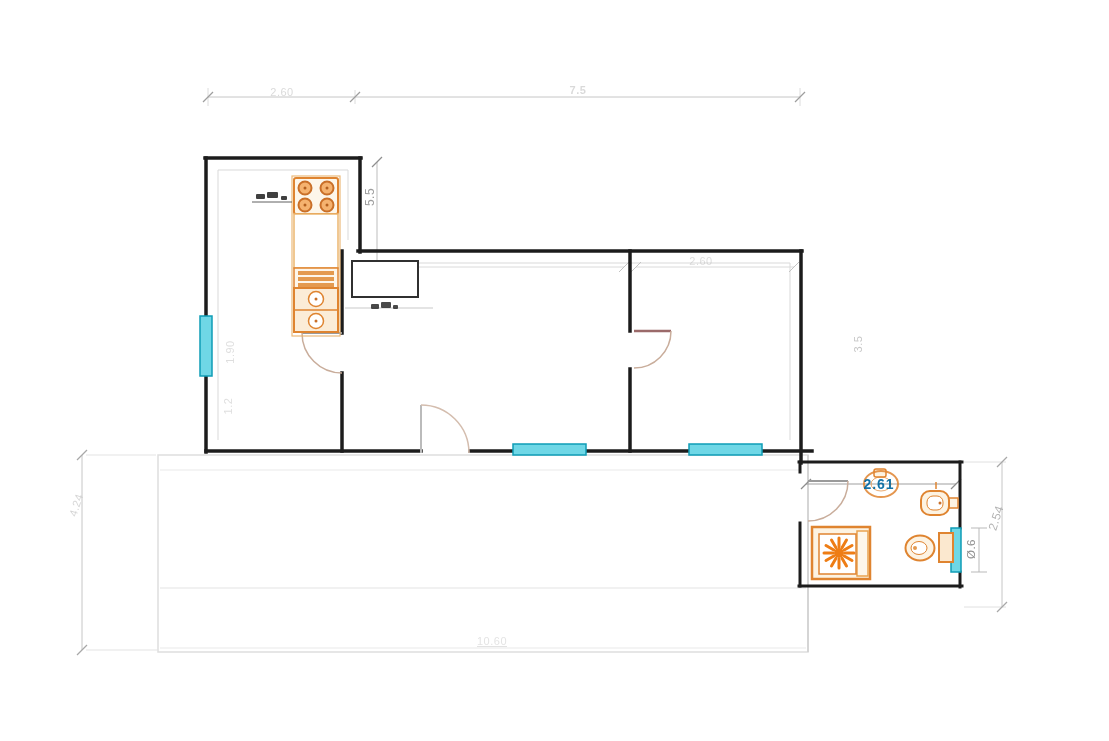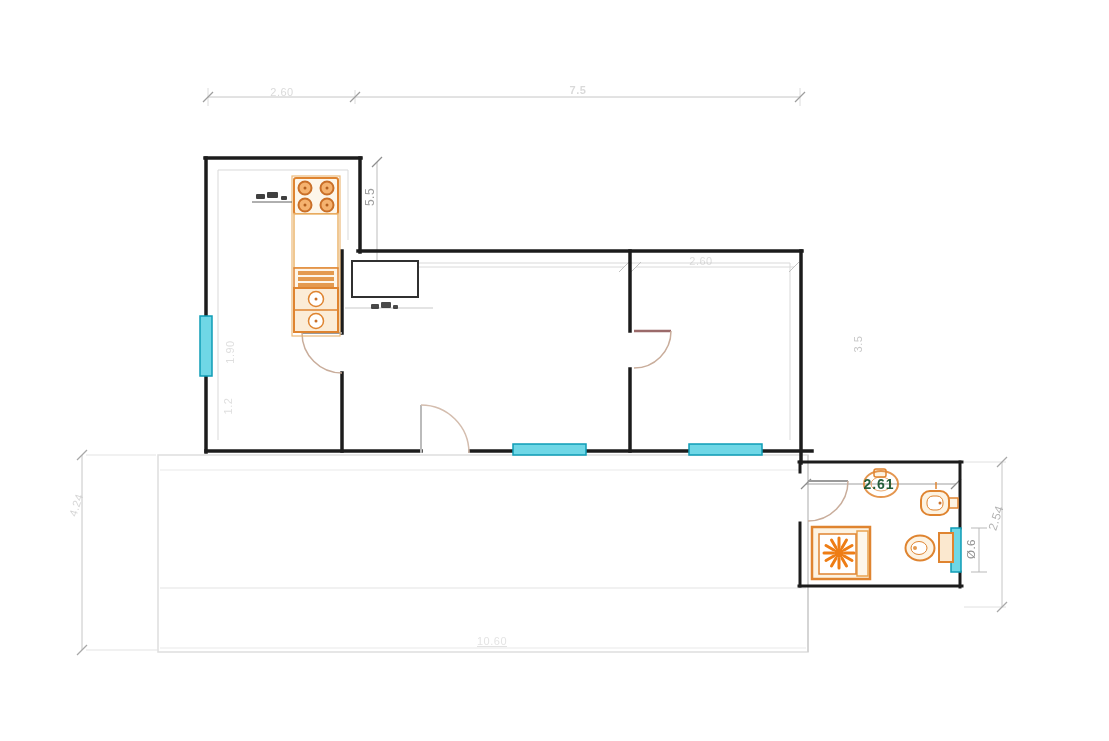--- a/index.html
+++ b/index.html
@@ -21,21 +21,21 @@
     letter-spacing:.5px;
     user-select:none;
   }
   .rot90{transform:translate(-50%,-50%) rotate(-90deg);}
   .rot72{transform:translate(-50%,-50%) rotate(-72deg);}
   .f40{opacity:.40;}
   .f35{opacity:.35;}
   .f30{opacity:.30;text-decoration:underline;}
   .f50{opacity:.50;color:#8f8f8f;}
   .f85{opacity:.85;color:#8d8d8d;font-size:12px;}
-  .dk{color:#14532d;font-size:14px;font-weight:600;opacity:.92;letter-spacing:1px;}
+  .dk{color:#0369a1;font-size:14px;font-weight:600;opacity:.92;letter-spacing:1px;}
   .win-lbl{color:#7c7c7c;font-size:11.5px;opacity:.85;}
   .h254{color:#9b9b9b;font-size:12px;opacity:.75;}
   .h424{opacity:.45;}
 </style>
 </head>
 <body>
 
 <div class="canvas">
 
 <svg width="1109" height="741" viewBox="0 0 1109 741">

